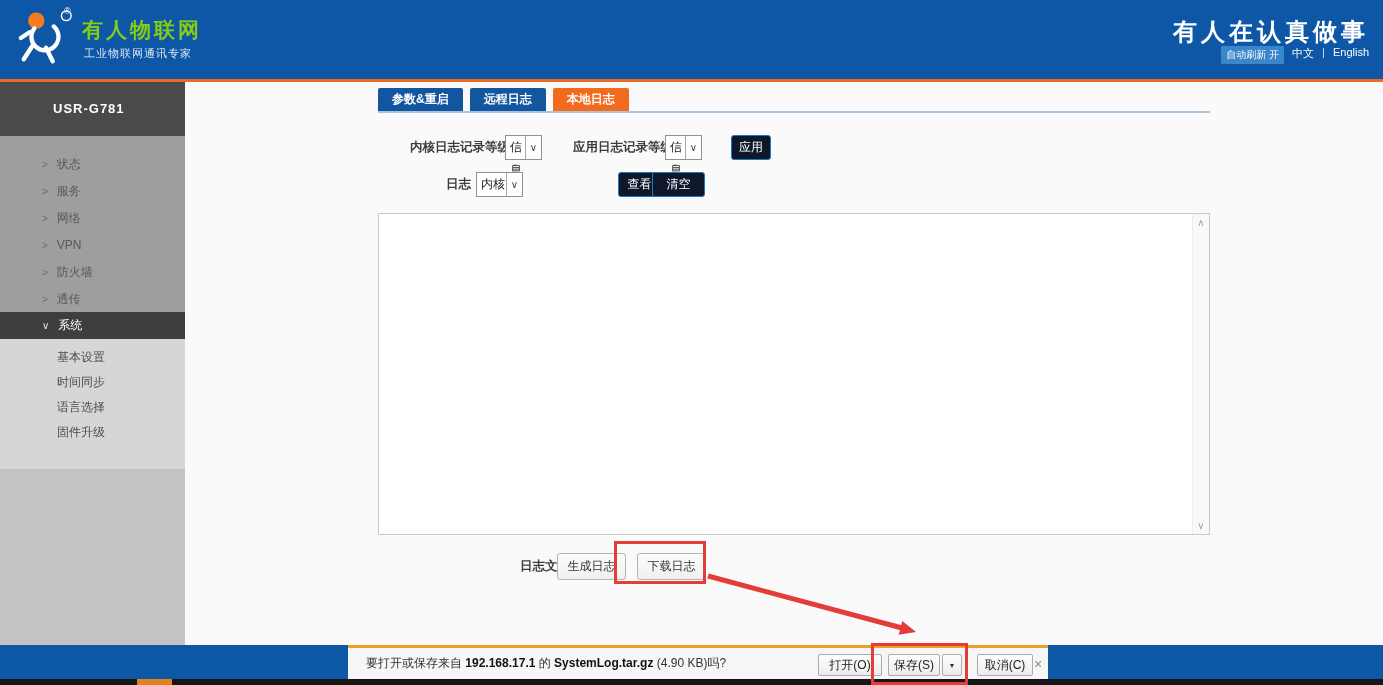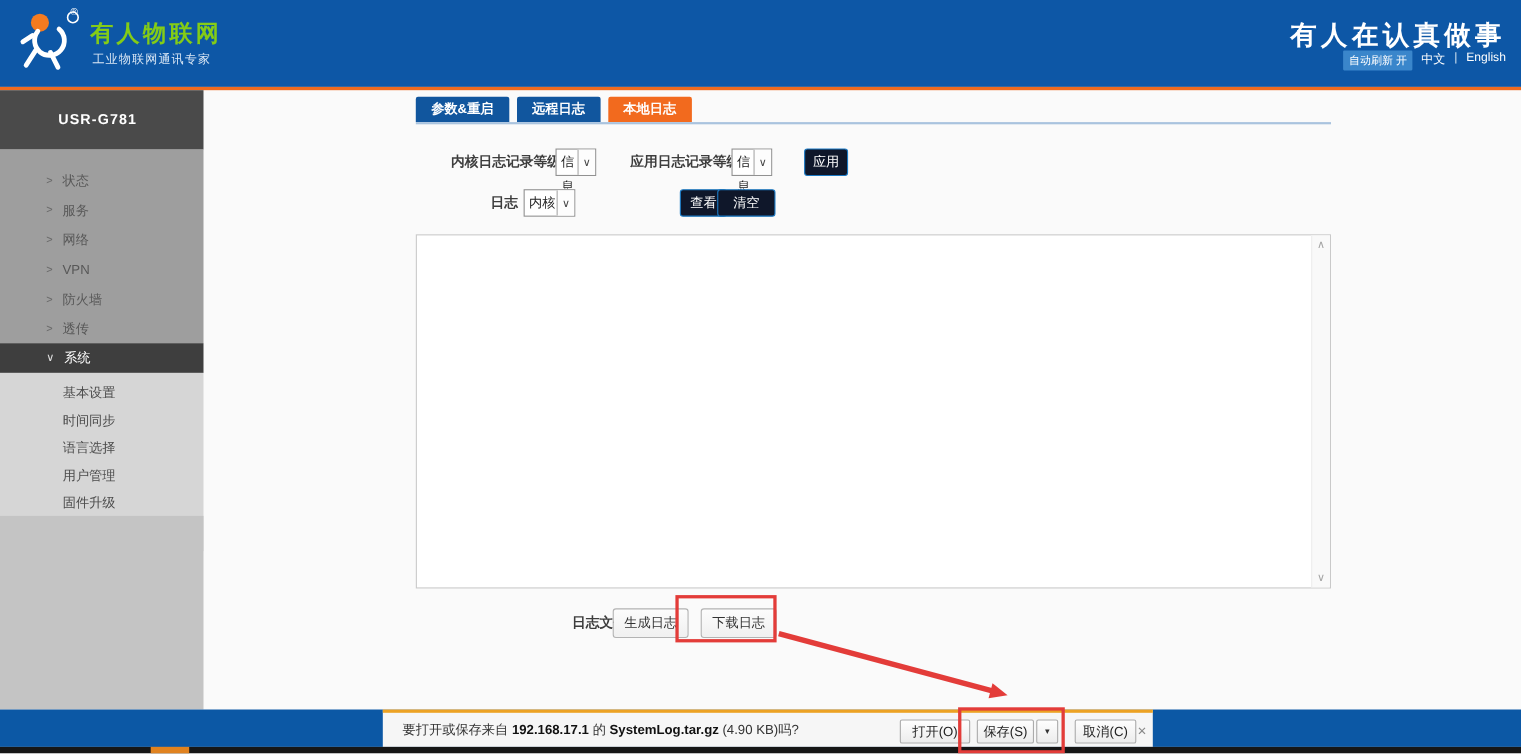--- a/index.html
+++ b/index.html
@@ -126,21 +126,20 @@
     </div>
   </div>
   <div class="side-selected">
     <span class="chev">∨</span>
     <span>系统</span>
   </div>
   <div class="side-submenu">
     <div class="submenu-item">基本设置</div>
     <div class="submenu-item">时间同步</div>
     <div class="submenu-item">语言选择</div>
-    <div class="submenu-item">用户管理</div>
     <div class="submenu-item">固件升级</div>
   </div>
   <div class="side-filler"></div>
 
   <div class="tabs">
     <div class="tab">参数&amp;重启</div>
     <div class="tab">远程日志</div>
     <div class="tab active">本地日志</div>
   </div>
   <div class="tab-underline"></div>

